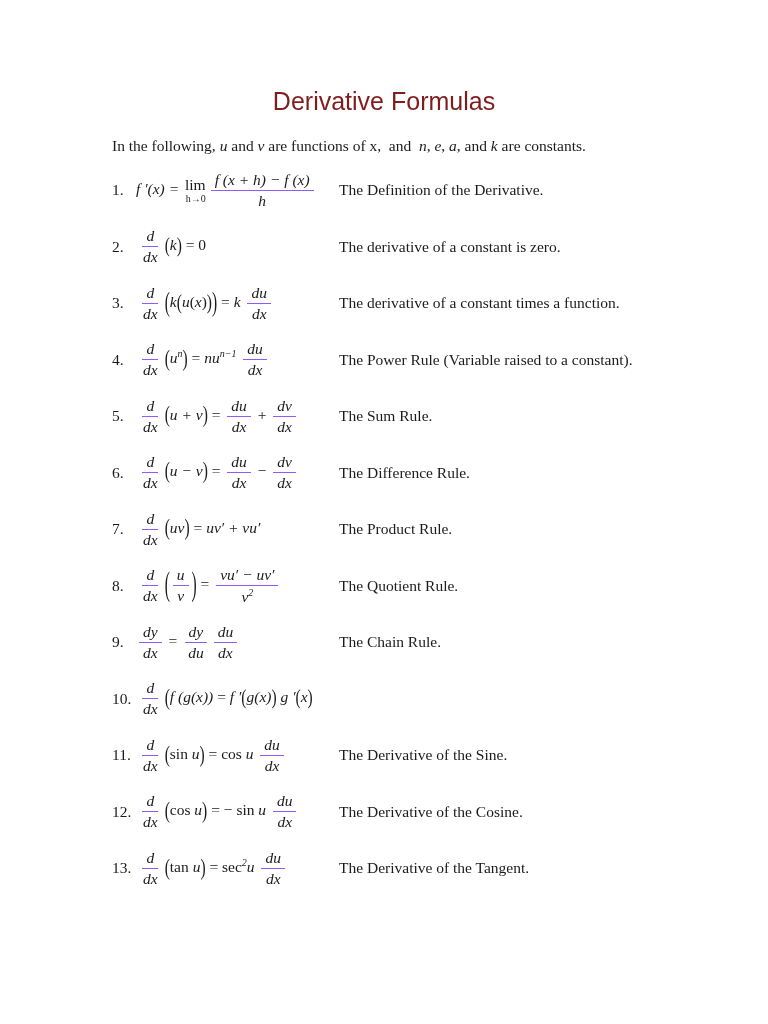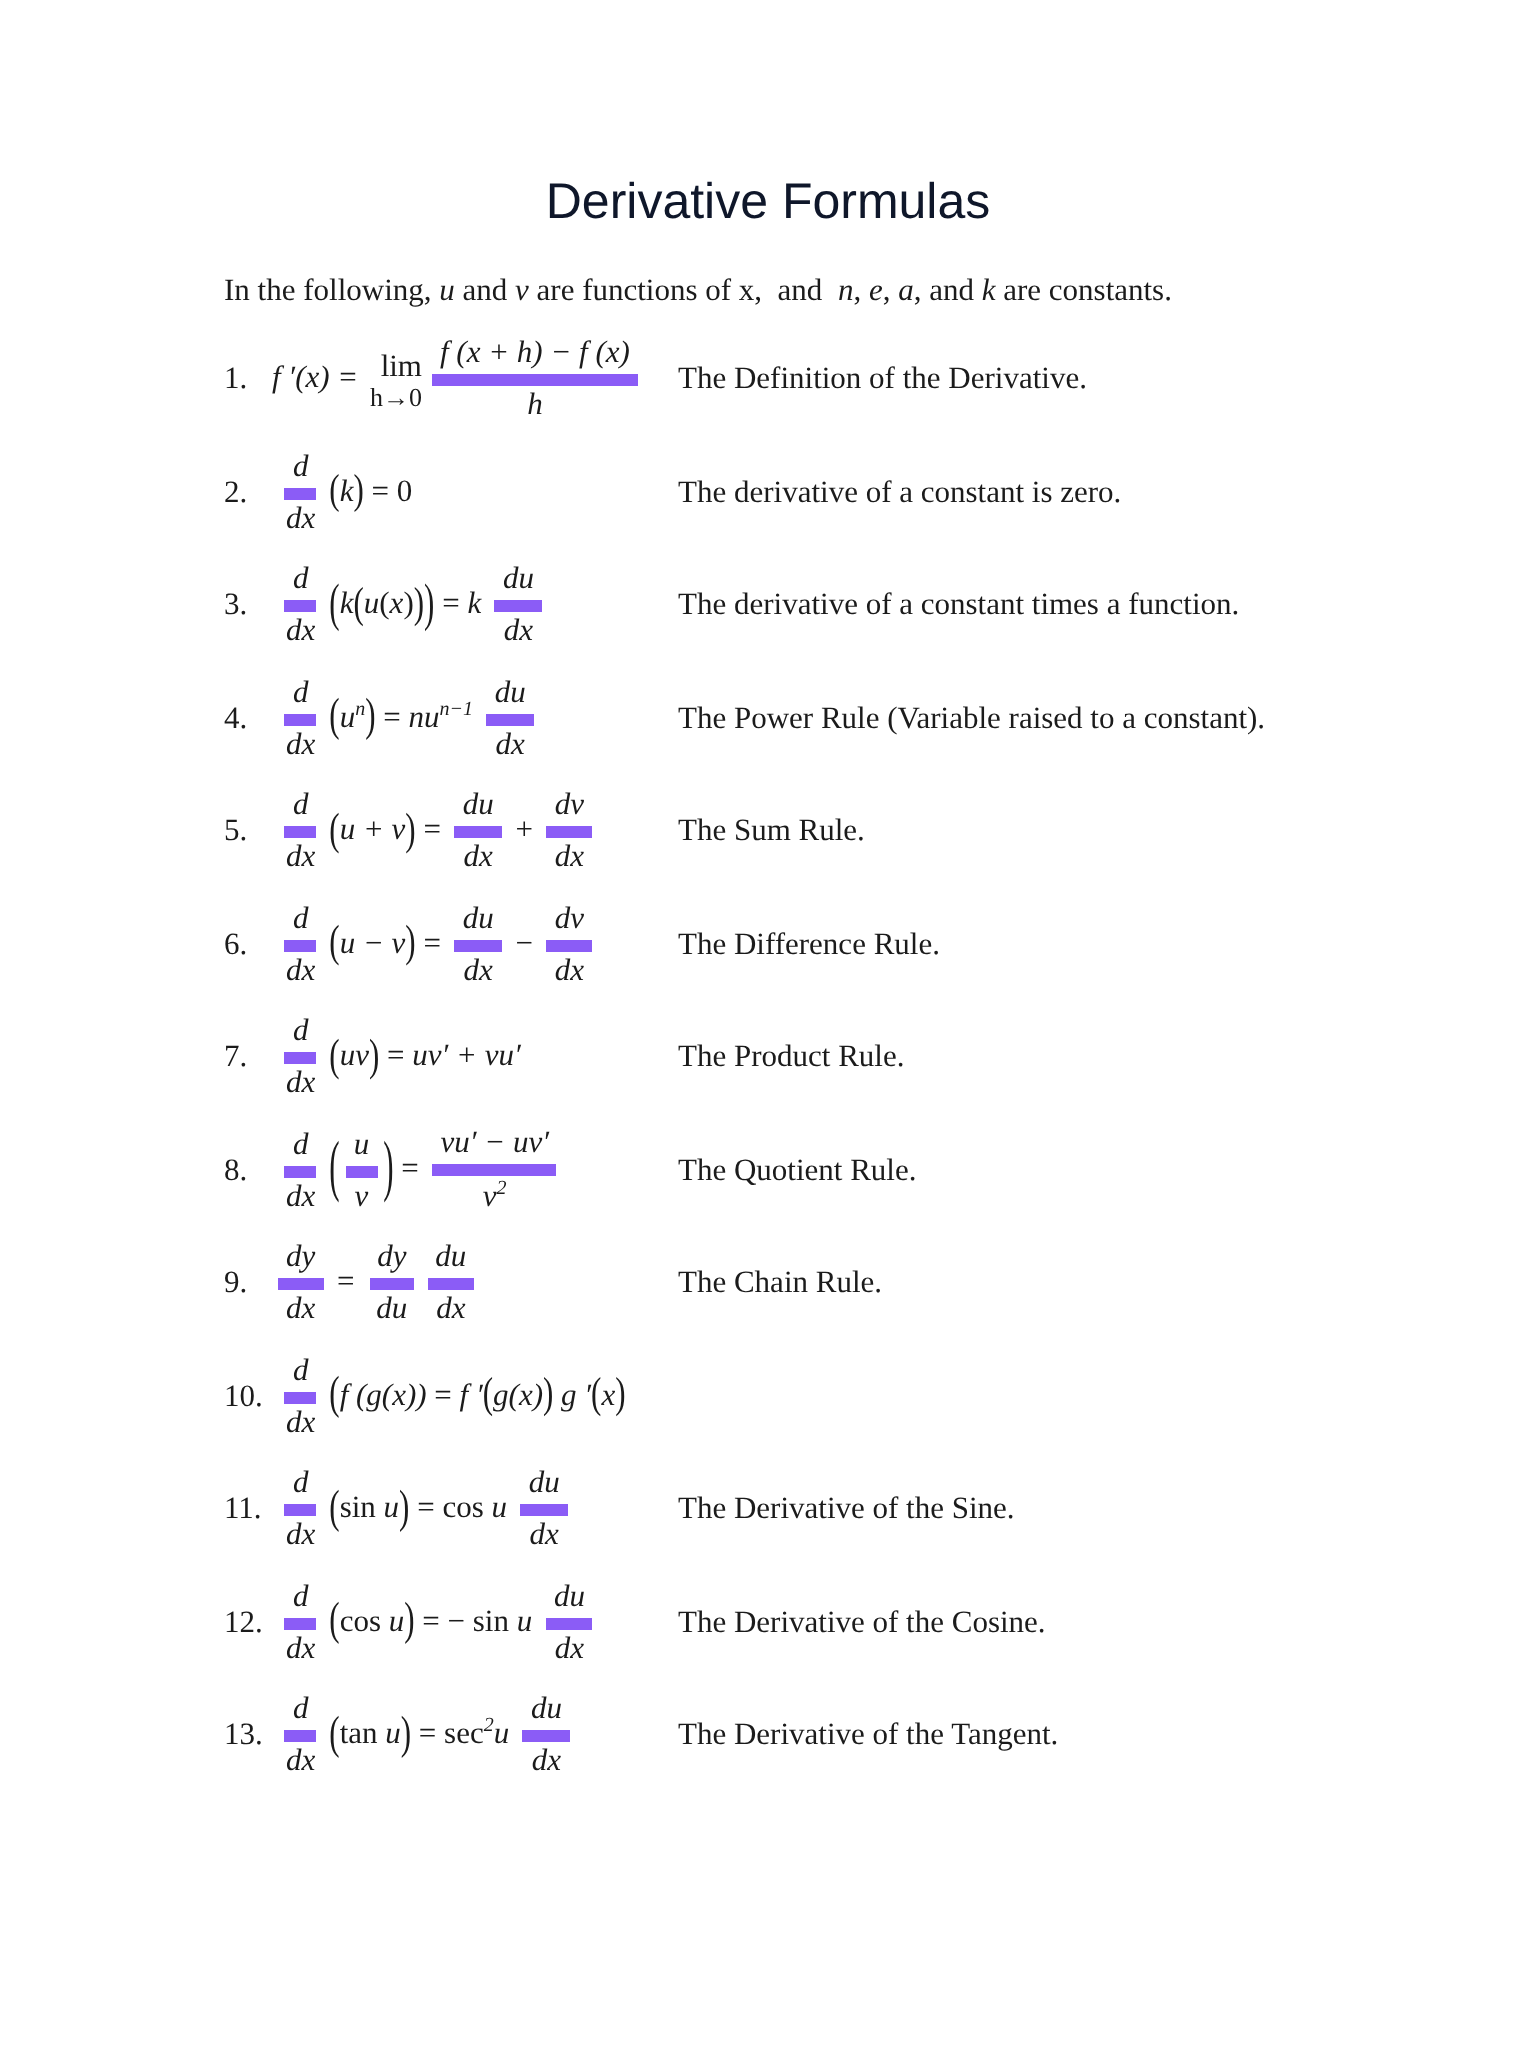--- a/index.html
+++ b/index.html
@@ -1,39 +1,39 @@
 <!DOCTYPE html>
 <html><head>
 <meta charset="utf-8">
 <style>
   html,body{margin:0;padding:0;width:768px;height:1024px;background:#ffffff;overflow:hidden;}
   .page{position:absolute;inset:0;background:#ffffff;color:#1b1b1b;}
   .title{position:absolute;top:87px;left:0;right:0;margin:0;text-align:center;
-         font-family:"Liberation Sans",sans-serif;font-weight:400;font-size:25px;color:#0f172a;}
+         font-family:"Liberation Sans",sans-serif;font-weight:400;font-size:25px;color:#7f1d1d;}
   .intro{position:absolute;top:136px;left:112px;right:40px;margin:0;
          font-family:Liberation Serif, serif;font-size:15.5px;white-space:pre-wrap;line-height:1.25;}
   .formulas{position:absolute;top:162px;left:112px;right:24px;}
   .formula-row{display:flex;align-items:center;height:56.5px;
                font-family:"Liberation Serif",serif;font-size:15.5px;color:#1b1b1b;}
   .fnum{flex:0 0 24px;white-space:pre;}
   .fmath{flex:0 0 auto;min-width:202px;white-space:pre;line-height:1.2;}
   .fdesc{white-space:nowrap;padding-left:1px;}
   
   .mi{font-style:italic;}
   .mr{font-style:normal;}
   .msup{font-style:italic;font-size:10px;vertical-align:6px;}
   .mpar{display:inline-block;font-style:normal;line-height:1;}
   .mfrac{display:inline-flex;flex-direction:column;align-items:center;vertical-align:middle;
          margin:0 3px;line-height:1.15;text-align:center;}
-  .mnum{padding:0 4px 1px 4px;border-bottom:6px solid #8b5cf6;}
+  .mnum{padding:0 4px 1px 4px;border-bottom:1px solid #8b5cf6;}
   .mden{padding:1px 4px 0 4px;}
   .mlim{display:inline-flex;flex-direction:column;align-items:flex-end;vertical-align:middle;
         line-height:1;margin:0 2px;}
   .mltop{font-style:normal;}
-  .mlbot{font-size:13px;margin-top:1px;}
+  .mlbot{font-size:10px;margin-top:1px;}
 </style>
 </head>
 <body>
 
 <div class="page">
   <h1 class="title">Derivative Formulas</h1>
   <p class="intro"><span class="mr">In the following, </span><span class="mi">u</span><span class="mr"> and </span><span class="mi">v</span><span class="mr"> are functions of x,  and  </span><span class="mi">n</span><span class="mr">, </span><span class="mi">e</span><span class="mr">, </span><span class="mi">a</span><span class="mr">, and </span><span class="mi">k</span><span class="mr"> are constants.</span></p>
   <div class="formulas">
       <div class="formula-row">
         <span class="fnum">1.</span>

